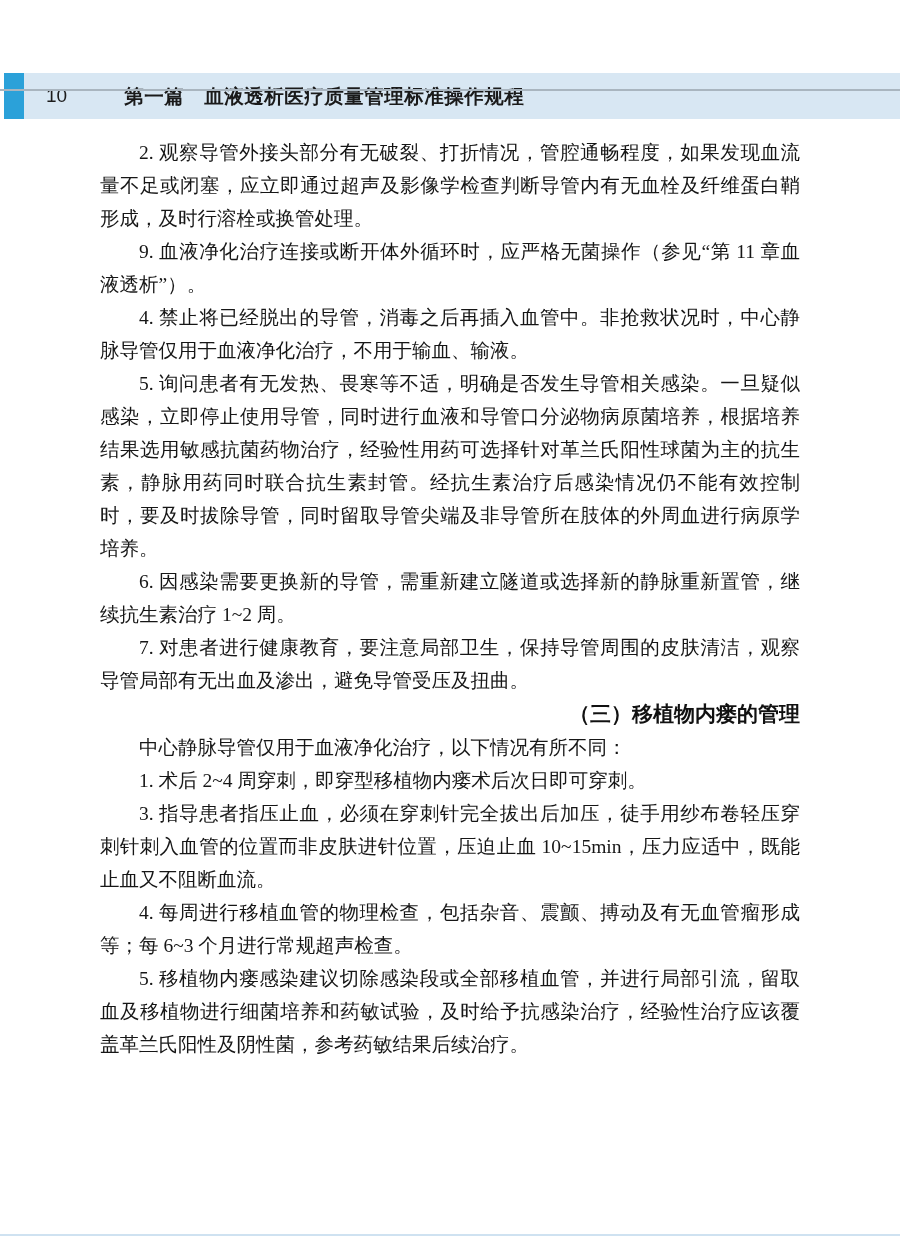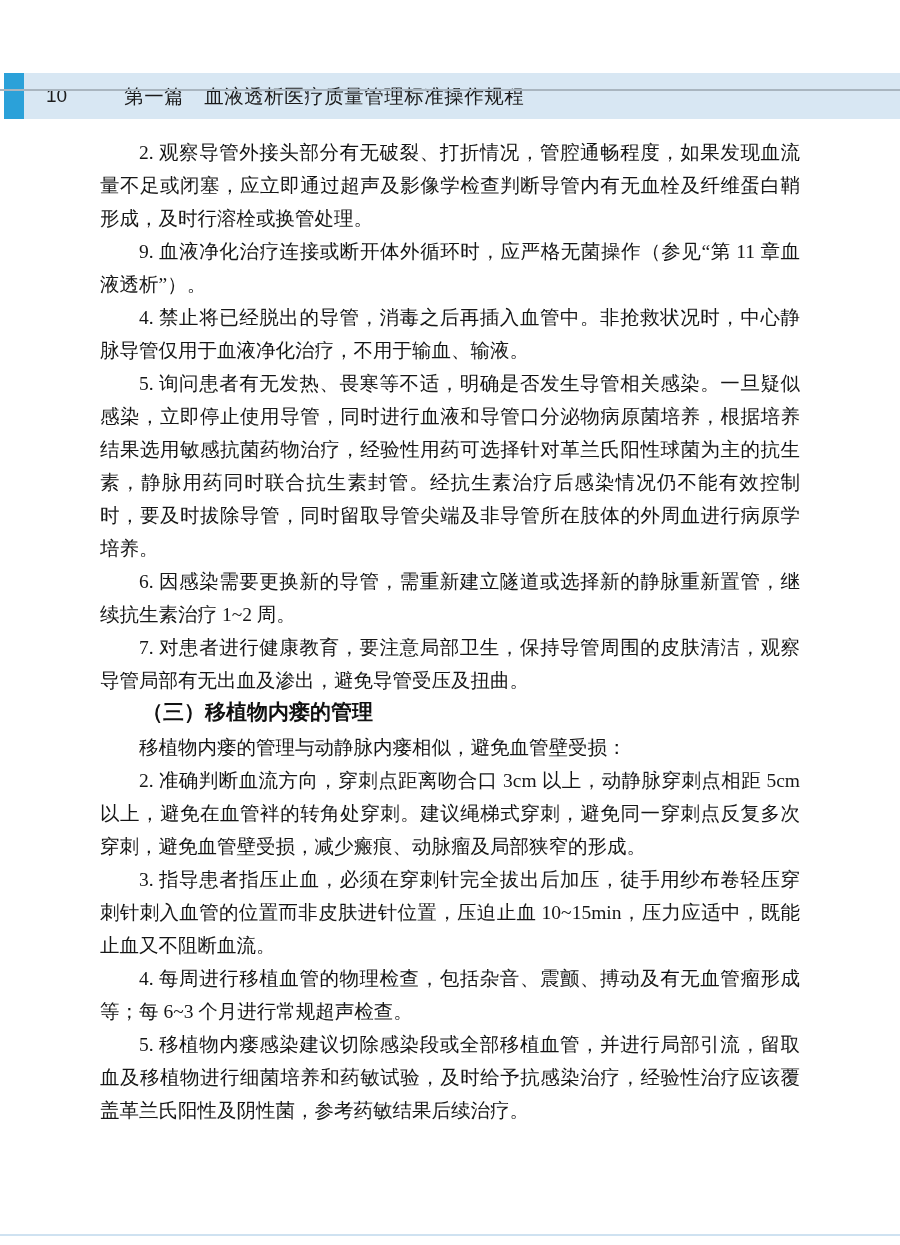--- a/index.html
+++ b/index.html
@@ -36,21 +36,21 @@
   }
   .page-num {
     margin-left: 22px;
     font-family: "Liberation Sans", sans-serif;
     font-size: 19px;
     color: #1c1c1c;
   }
   .part-title {
     margin-left: 57px;
     font-family: "Liberation Sans", sans-serif;
-    font-weight: normal;
+    font-weight: bold;
     font-size: 19.5px;
     letter-spacing: 0.5px;
     color: #1a1a1a;
     white-space: nowrap;
   }
   .header-rule {
     position: absolute;
     top: 89px; left: 0;
     width: 900px; height: 2px;
     background: #a9b5bf;
@@ -66,26 +66,27 @@
     margin: 0;
     font-family: "Liberation Serif", serif;
     font-size: 19.5px;
     line-height: 33px;
     color: #161616;
     text-align: justify;
     text-indent: 2em;
   }
   .section-heading {
     margin: 0;
-    font-family: Liberation Mono, monospace;
+    font-family: Liberation Serif, serif;
     font-weight: bold;
     font-size: 21px;
     line-height: 34px;
     color: #111111;
     text-indent: 2em;
+    text-align: right;
   }
   .footer-rule {
     position: absolute;
     top: 1234px; left: 0;
     width: 900px; height: 2px;
     background: #cfe2f1;
   }
 </style>
 </head>
 <body>
@@ -103,22 +104,22 @@
   <div class="header-rule" style="background: rgb(169, 181, 191);"></div>
 
   <main class="body-text" id="content">
       <p class="para">2. 观察导管外接头部分有无破裂、打折情况，管腔通畅程度，如果发现血流量不足或闭塞，应立即通过超声及影像学检查判断导管内有无血栓及纤维蛋白鞘形成，及时行溶栓或换管处理。</p>
       <p class="para">9. 血液净化治疗连接或断开体外循环时，应严格无菌操作（参见“第 11 章血液透析”）。</p>
       <p class="para">4. 禁止将已经脱出的导管，消毒之后再插入血管中。非抢救状况时，中心静脉导管仅用于血液净化治疗，不用于输血、输液。</p>
       <p class="para">5. 询问患者有无发热、畏寒等不适，明确是否发生导管相关感染。一旦疑似感染，立即停止使用导管，同时进行血液和导管口分泌物病原菌培养，根据培养结果选用敏感抗菌药物治疗，经验性用药可选择针对革兰氏阳性球菌为主的抗生素，静脉用药同时联合抗生素封管。经抗生素治疗后感染情况仍不能有效控制时，要及时拔除导管，同时留取导管尖端及非导管所在肢体的外周血进行病原学培养。</p>
       <p class="para">6. 因感染需要更换新的导管，需重新建立隧道或选择新的静脉重新置管，继续抗生素治疗 1~2 周。</p>
       <p class="para">7. 对患者进行健康教育，要注意局部卫生，保持导管周围的皮肤清洁，观察导管局部有无出血及渗出，避免导管受压及扭曲。</p>
       <h3 class="section-heading">（三）移植物内瘘的管理</h3>
-      <p class="para">移植物内瘘的管理与动静脉内瘘相似，避免血管壁受损：</p>
-      <p class="para">2. 准确判断血流方向，穿刺点距离吻合口 3cm 以上，动静脉穿刺点相距 5cm 以上，避免在血管袢的转角处穿刺。建议绳梯式穿刺，避免同一穿刺点反复多次穿刺，避免血管壁受损，减少瘢痕、动脉瘤及局部狭窄的形成。</p>
+      <p class="para">中心静脉导管仅用于血液净化治疗，以下情况有所不同：</p>
+      <p class="para">1. 术后 2~4 周穿刺，即穿型移植物内瘘术后次日即可穿刺。</p>
       <p class="para">3. 指导患者指压止血，必须在穿刺针完全拔出后加压，徒手用纱布卷轻压穿刺针刺入血管的位置而非皮肤进针位置，压迫止血 10~15min，压力应适中，既能止血又不阻断血流。</p>
       <p class="para">4. 每周进行移植血管的物理检查，包括杂音、震颤、搏动及有无血管瘤形成等；每 6~3 个月进行常规超声检查。</p>
       <p class="para">5. 移植物内瘘感染建议切除感染段或全部移植血管，并进行局部引流，留取血及移植物进行细菌培养和药敏试验，及时给予抗感染治疗，经验性治疗应该覆盖革兰氏阳性及阴性菌，参考药敏结果后续治疗。</p>
     </main>
 
   <div class="footer-rule" style="background: rgb(207, 226, 241);"></div>
 
 </div>
 
 </body></html>

